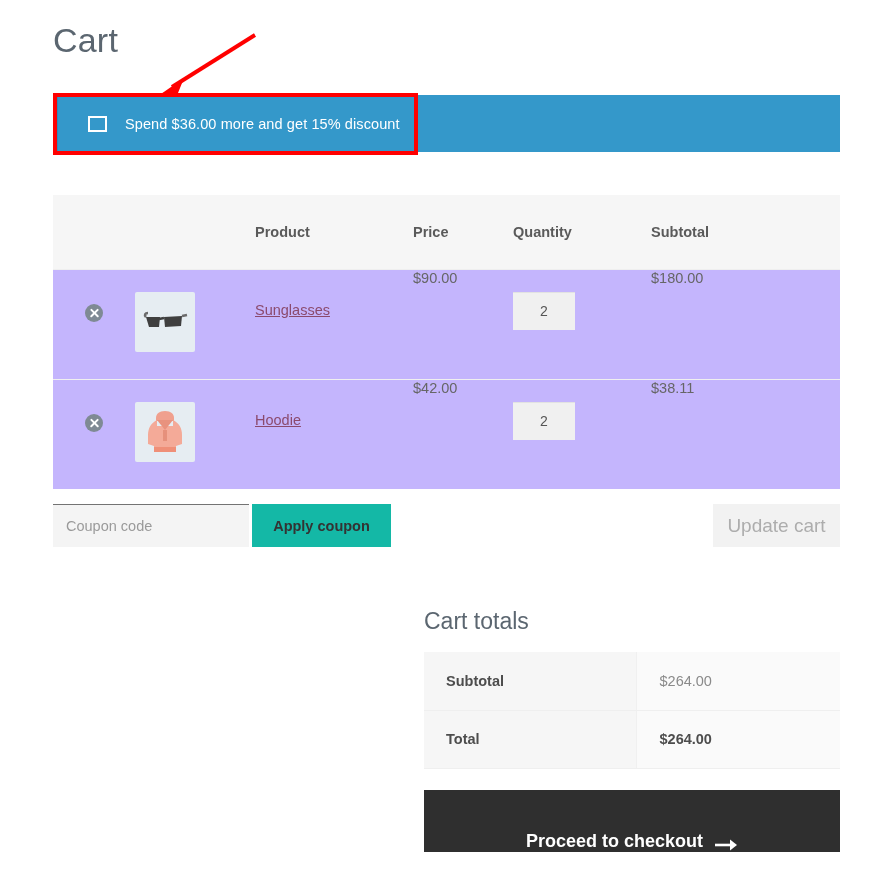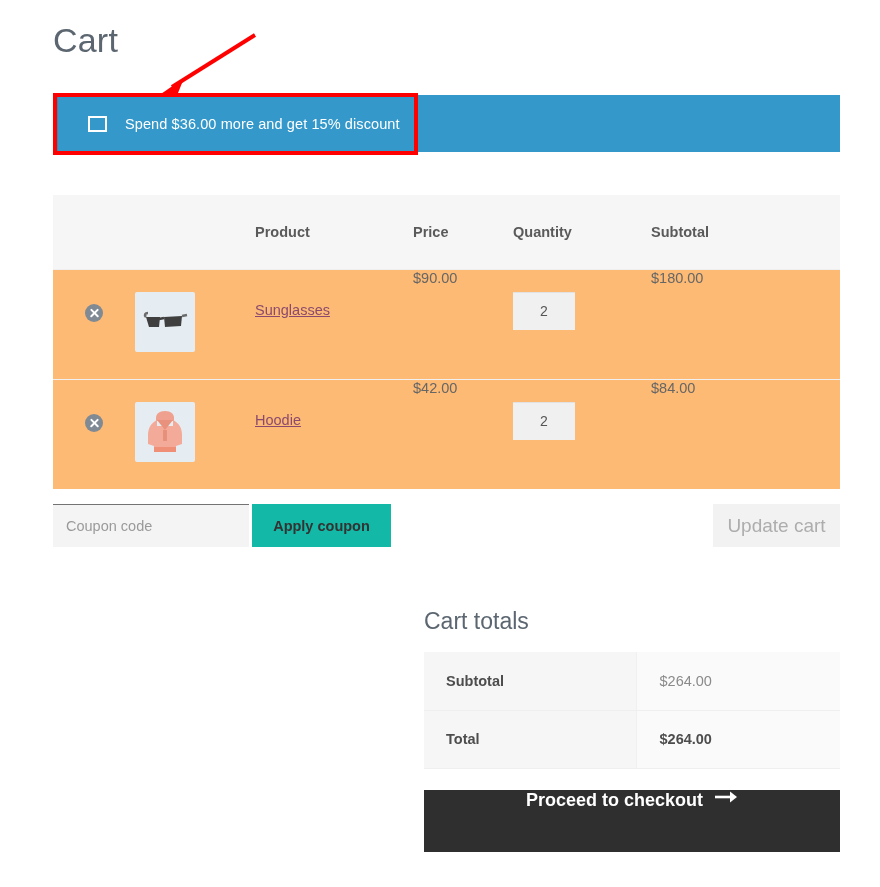--- a/index.html
+++ b/index.html
@@ -61,21 +61,21 @@
     border-collapse: collapse;
     background: #fafafa;
   }
   .cart-table th {
     background: #f6f6f6;
     font-size: 14.5px; font-weight: bold; color: #5a5a5a;
     text-align: left; padding: 0; height: 74px;
     vertical-align: middle;
   }
   .cart-table td {
-    background: #fdba74;
+    background: #c4b5fd;
     border-top: 1px solid #f0f0f0;
     height: 110px; vertical-align: top; padding: 0;
     font-size: 14.5px; color: #666;
   }
   .cart-table tr:first-child td { border-top: 1px solid #efefef; }
 
   .col-remove { width: 82px; }
   .col-thumb  { width: 120px; }
   .col-name   { width: 158px; }
   .col-price  { width: 100px; }
@@ -162,21 +162,21 @@
     border-left: 1px solid #f0f0f0;
   }
   .totals-table tr.total-row td { color: #4d4d4d; font-weight: bold; }
 
   .checkout-btn {
     position: absolute; left: 424px; top: 790px;
     width: 416px; height: 62px;
     background: #2f2f2f; border: none; cursor: pointer;
     color: #ffffff; font-size: 18px; font-weight: bold;
     font-family: "Liberation Sans", sans-serif;
-    display: flex; align-items: flex-start; justify-content: center; gap: 11px;
+    display: flex; align-items: flex-end; justify-content: center; gap: 11px;
   }
 </style>
 </head>
 <body>
 
 <div id="page">
 
   <div class="page-title">Cart</div>
 
 
@@ -246,21 +246,21 @@
             </svg>
           </div>
         </td>
         <td class="col-name">
           <span class="product-link">Hoodie</span>
         </td>
         <td class="col-price price-cell">$42.00</td>
         <td class="col-qty">
           <div class="qty-box">2</div>
         </td>
-        <td class="col-sub subtotal-cell">$84.00</td>
+        <td class="col-sub subtotal-cell">$38.11</td>
       </tr>
     </tbody>
   </table>
 
   <input class="coupon-input" type="text" placeholder="Coupon code" style="">
   <button class="apply-coupon-btn">Apply coupon</button>
   <button class="update-cart-btn">Update cart</button>
 
   <div class="totals-title">Cart totals</div>
   <table class="totals-table">

